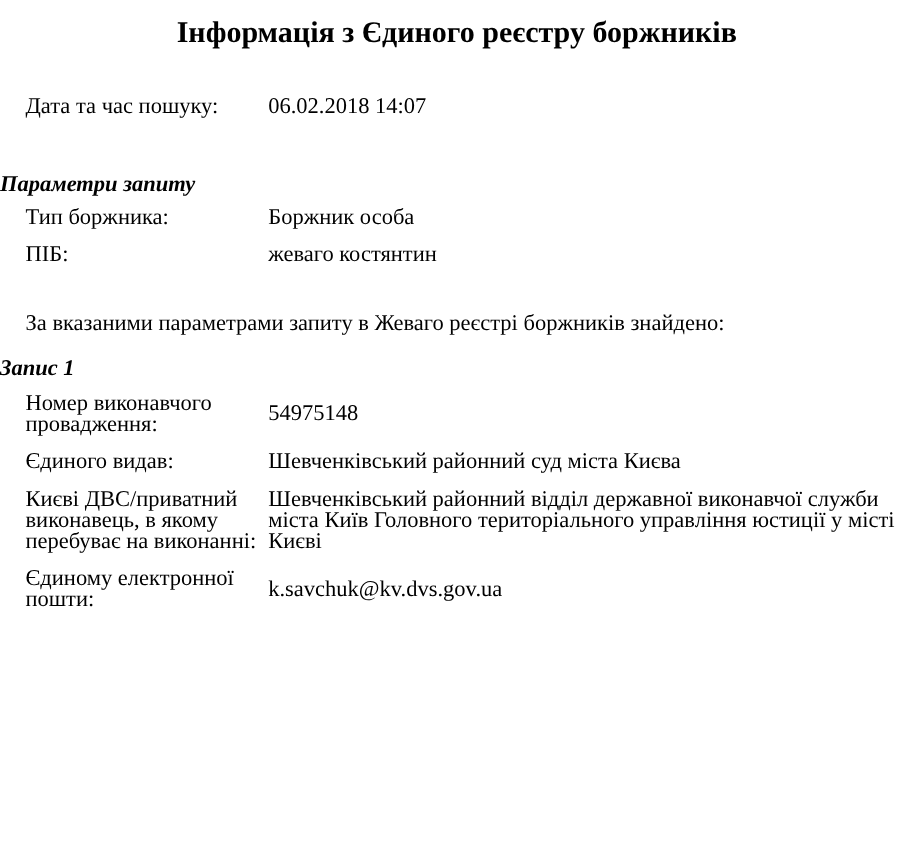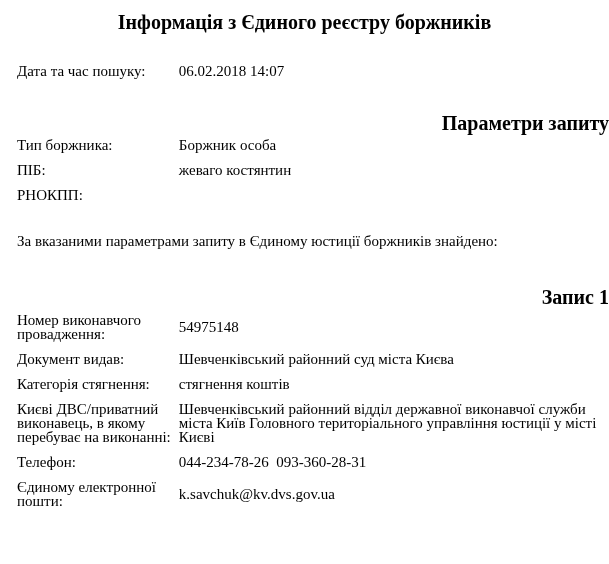--- a/index.html
+++ b/index.html
@@ -16,27 +16,28 @@
   }
   h1.doc-title {
     margin: 11px 0 0 0;
     font-size: 20px;
     line-height: 22px;
     font-weight: bold;
     text-align: center;
   }
   .section-heading {
     margin: 0;
-    font-size: 20px;
+    font-size: 15px;
     line-height: 14px;
     font-weight: bold;
-    text-align: right;
+    text-align: left;
+    font-style: italic;
   }
   #params-heading { margin-top: 32px; }
-  #record-heading { margin-top: 42px; }
+  #record-heading { margin-top: 16px; }
   table.kv {
     border-collapse: collapse;
     table-layout: fixed;
     margin-left: 17px;
     width: 590px;
   }
   table.kv td {
     vertical-align: middle;
     white-space: pre-wrap;
     word-wrap: break-word;
@@ -75,54 +76,42 @@
   <table class="kv" id="params-table">
     <tbody>
       <tr>
         <td class="label">Тип боржника:</td>
         <td class="value">Боржник особа</td>
       </tr>
       <tr>
         <td class="label">ПІБ:</td>
         <td class="value">жеваго костянтин</td>
       </tr>
-      <tr>
-        <td class="label">РНОКПП:</td>
-        <td class="value"></td>
-      </tr>
     </tbody>
   </table>
 
-  <p class="summary">За вказаними параметрами запиту в Єдиному юстиції боржників знайдено:</p>
+  <p class="summary">За вказаними параметрами запиту в Жеваго реєстрі боржників знайдено:</p>
 
   <h2 class="section-heading" id="record-heading">Запис 1</h2>
 
   <table class="kv" id="record-table">
     <tbody>
       <tr>
         <td class="label">Номер виконавчого провадження:</td>
         <td class="value">54975148</td>
       </tr>
       <tr>
-        <td class="label">Документ видав:</td>
+        <td class="label">Єдиного видав:</td>
         <td class="value">Шевченківський районний суд міста Києва</td>
-      </tr>
-      <tr>
-        <td class="label">Категорія стягнення:</td>
-        <td class="value">стягнення коштів</td>
       </tr>
       <tr>
         <td class="label">Києві ДВС/приватний виконавець, в якому перебуває на виконанні:</td>
         <td class="value">Шевченківський районний відділ державної виконавчої служби
 міста Київ Головного територіального управління юстиції у місті
 Києві</td>
-      </tr>
-      <tr>
-        <td class="label">Телефон:</td>
-        <td class="value">044-234-78-26  093-360-28-31</td>
       </tr>
       <tr>
         <td class="label">Єдиному електронної пошти:</td>
         <td class="value">k.savchuk@kv.dvs.gov.ua</td>
       </tr>
     </tbody>
   </table>
 
 </div>
 

